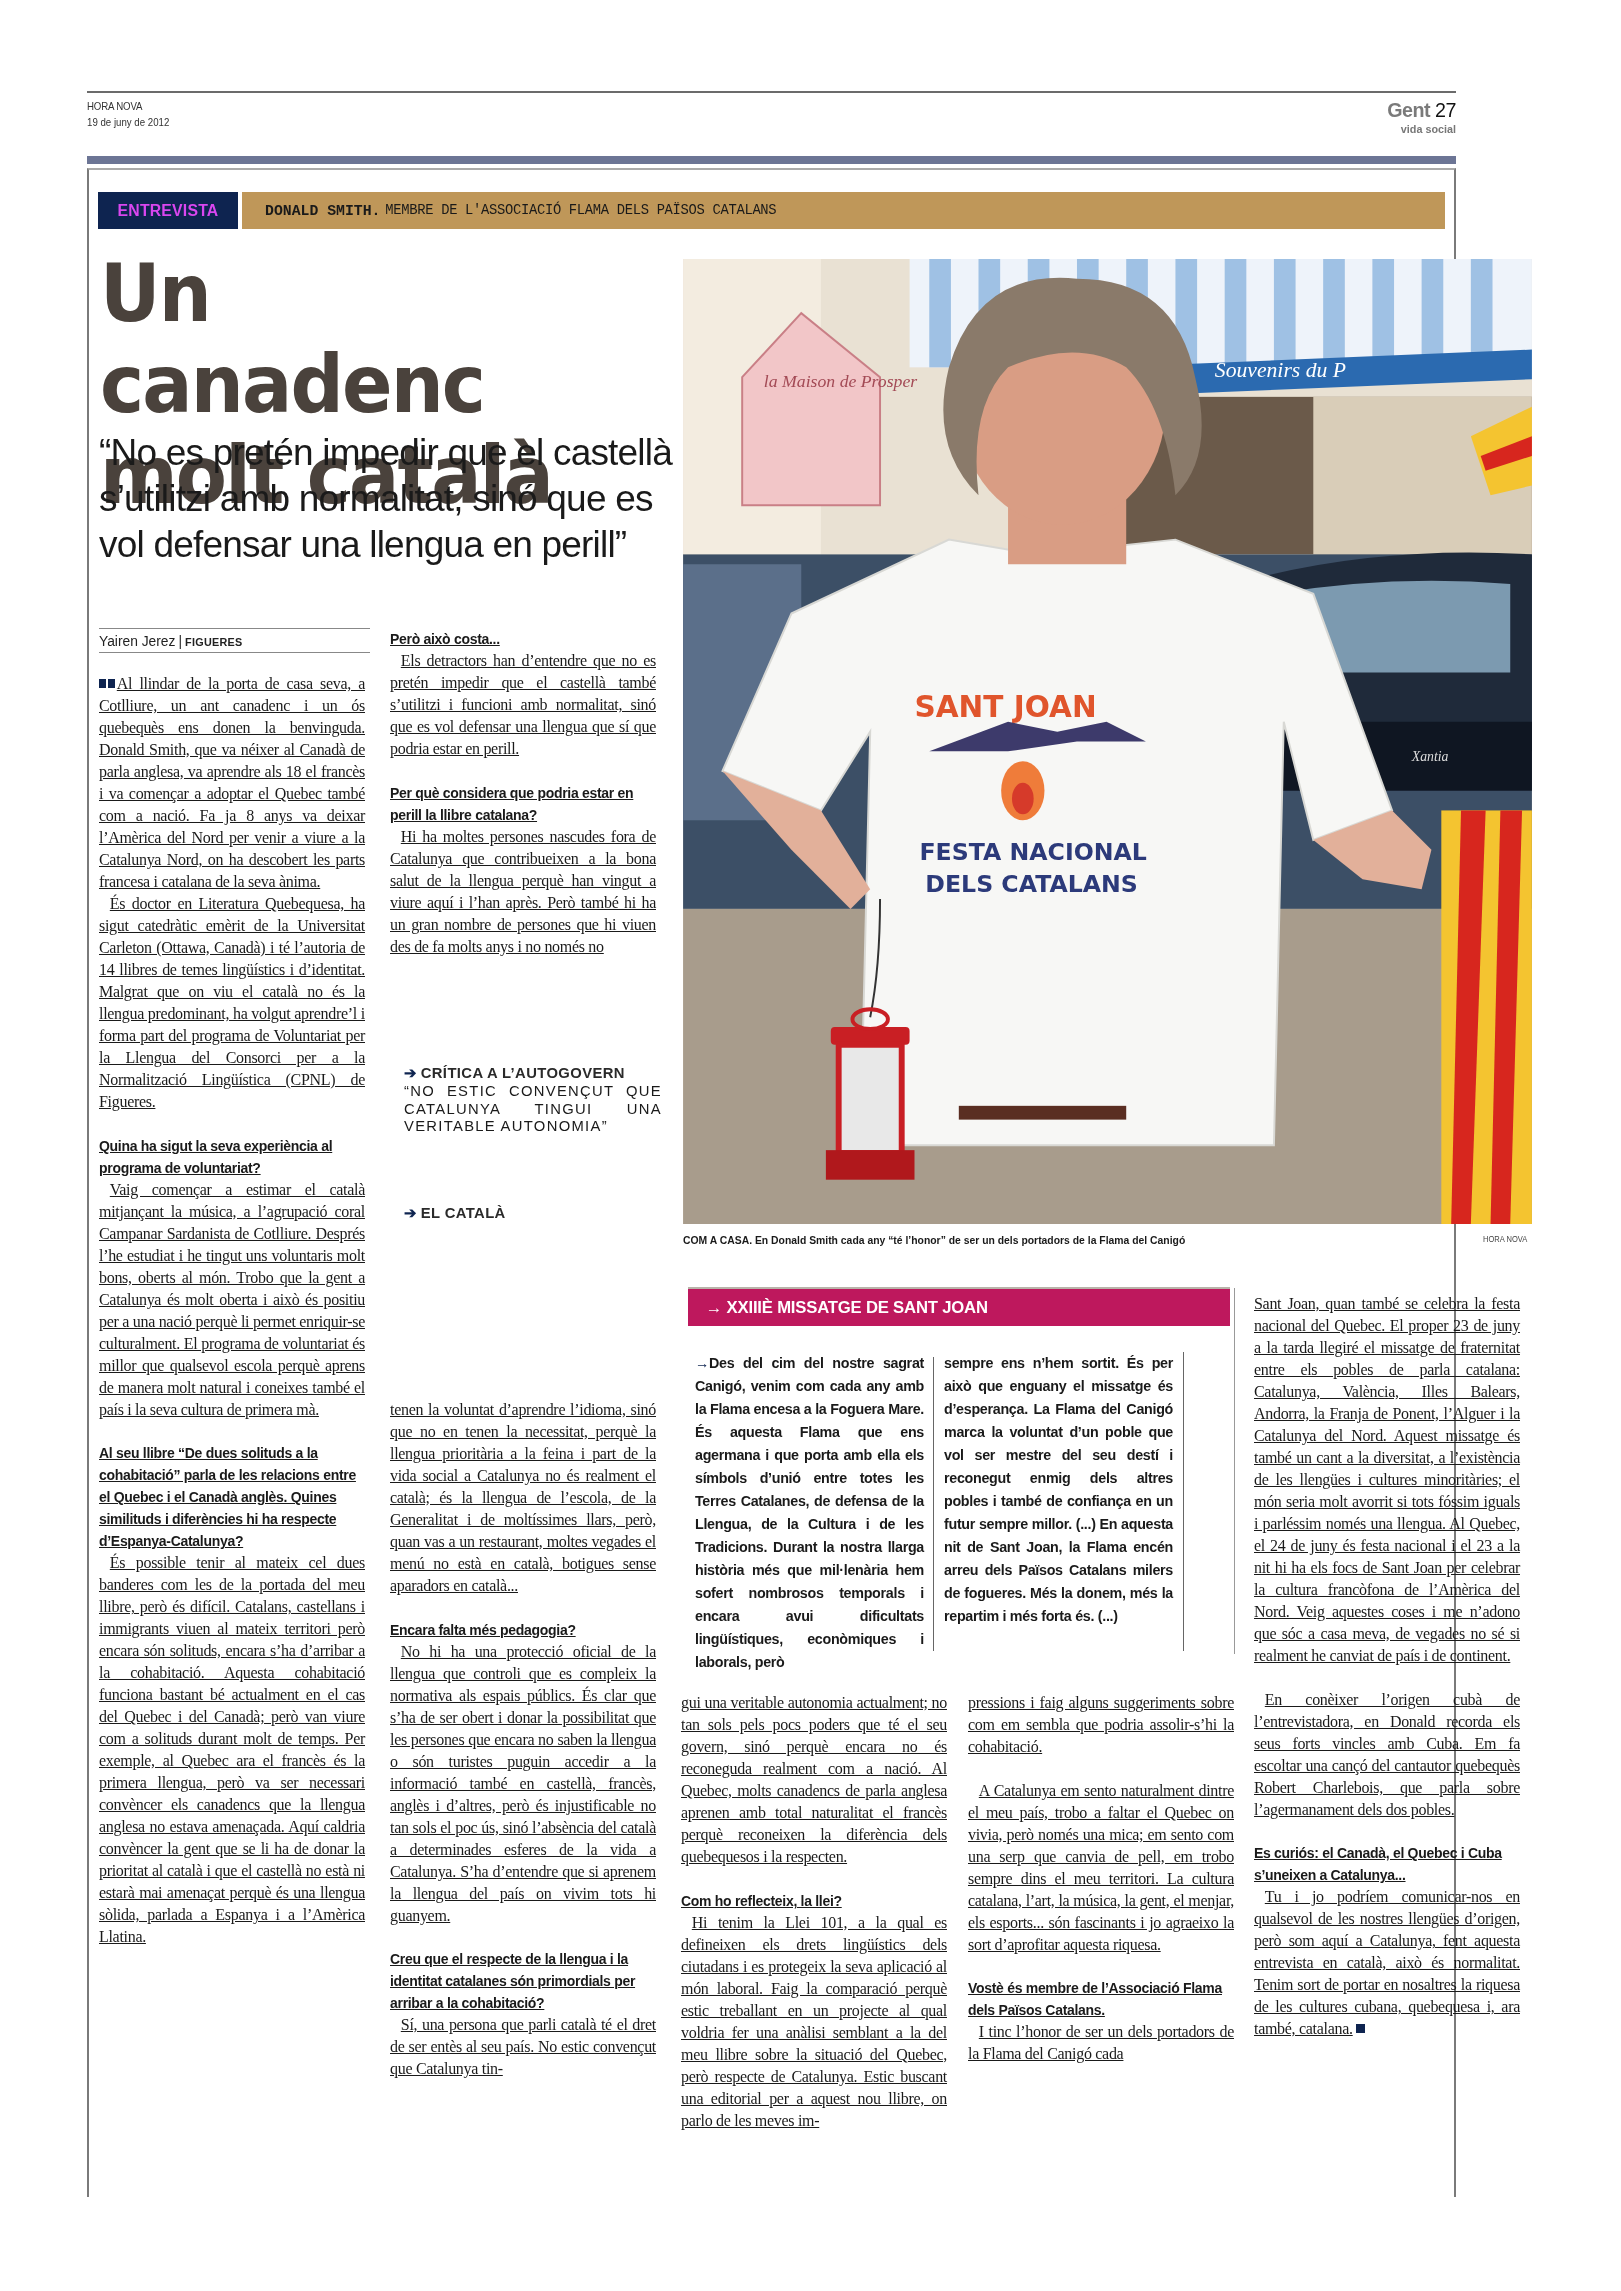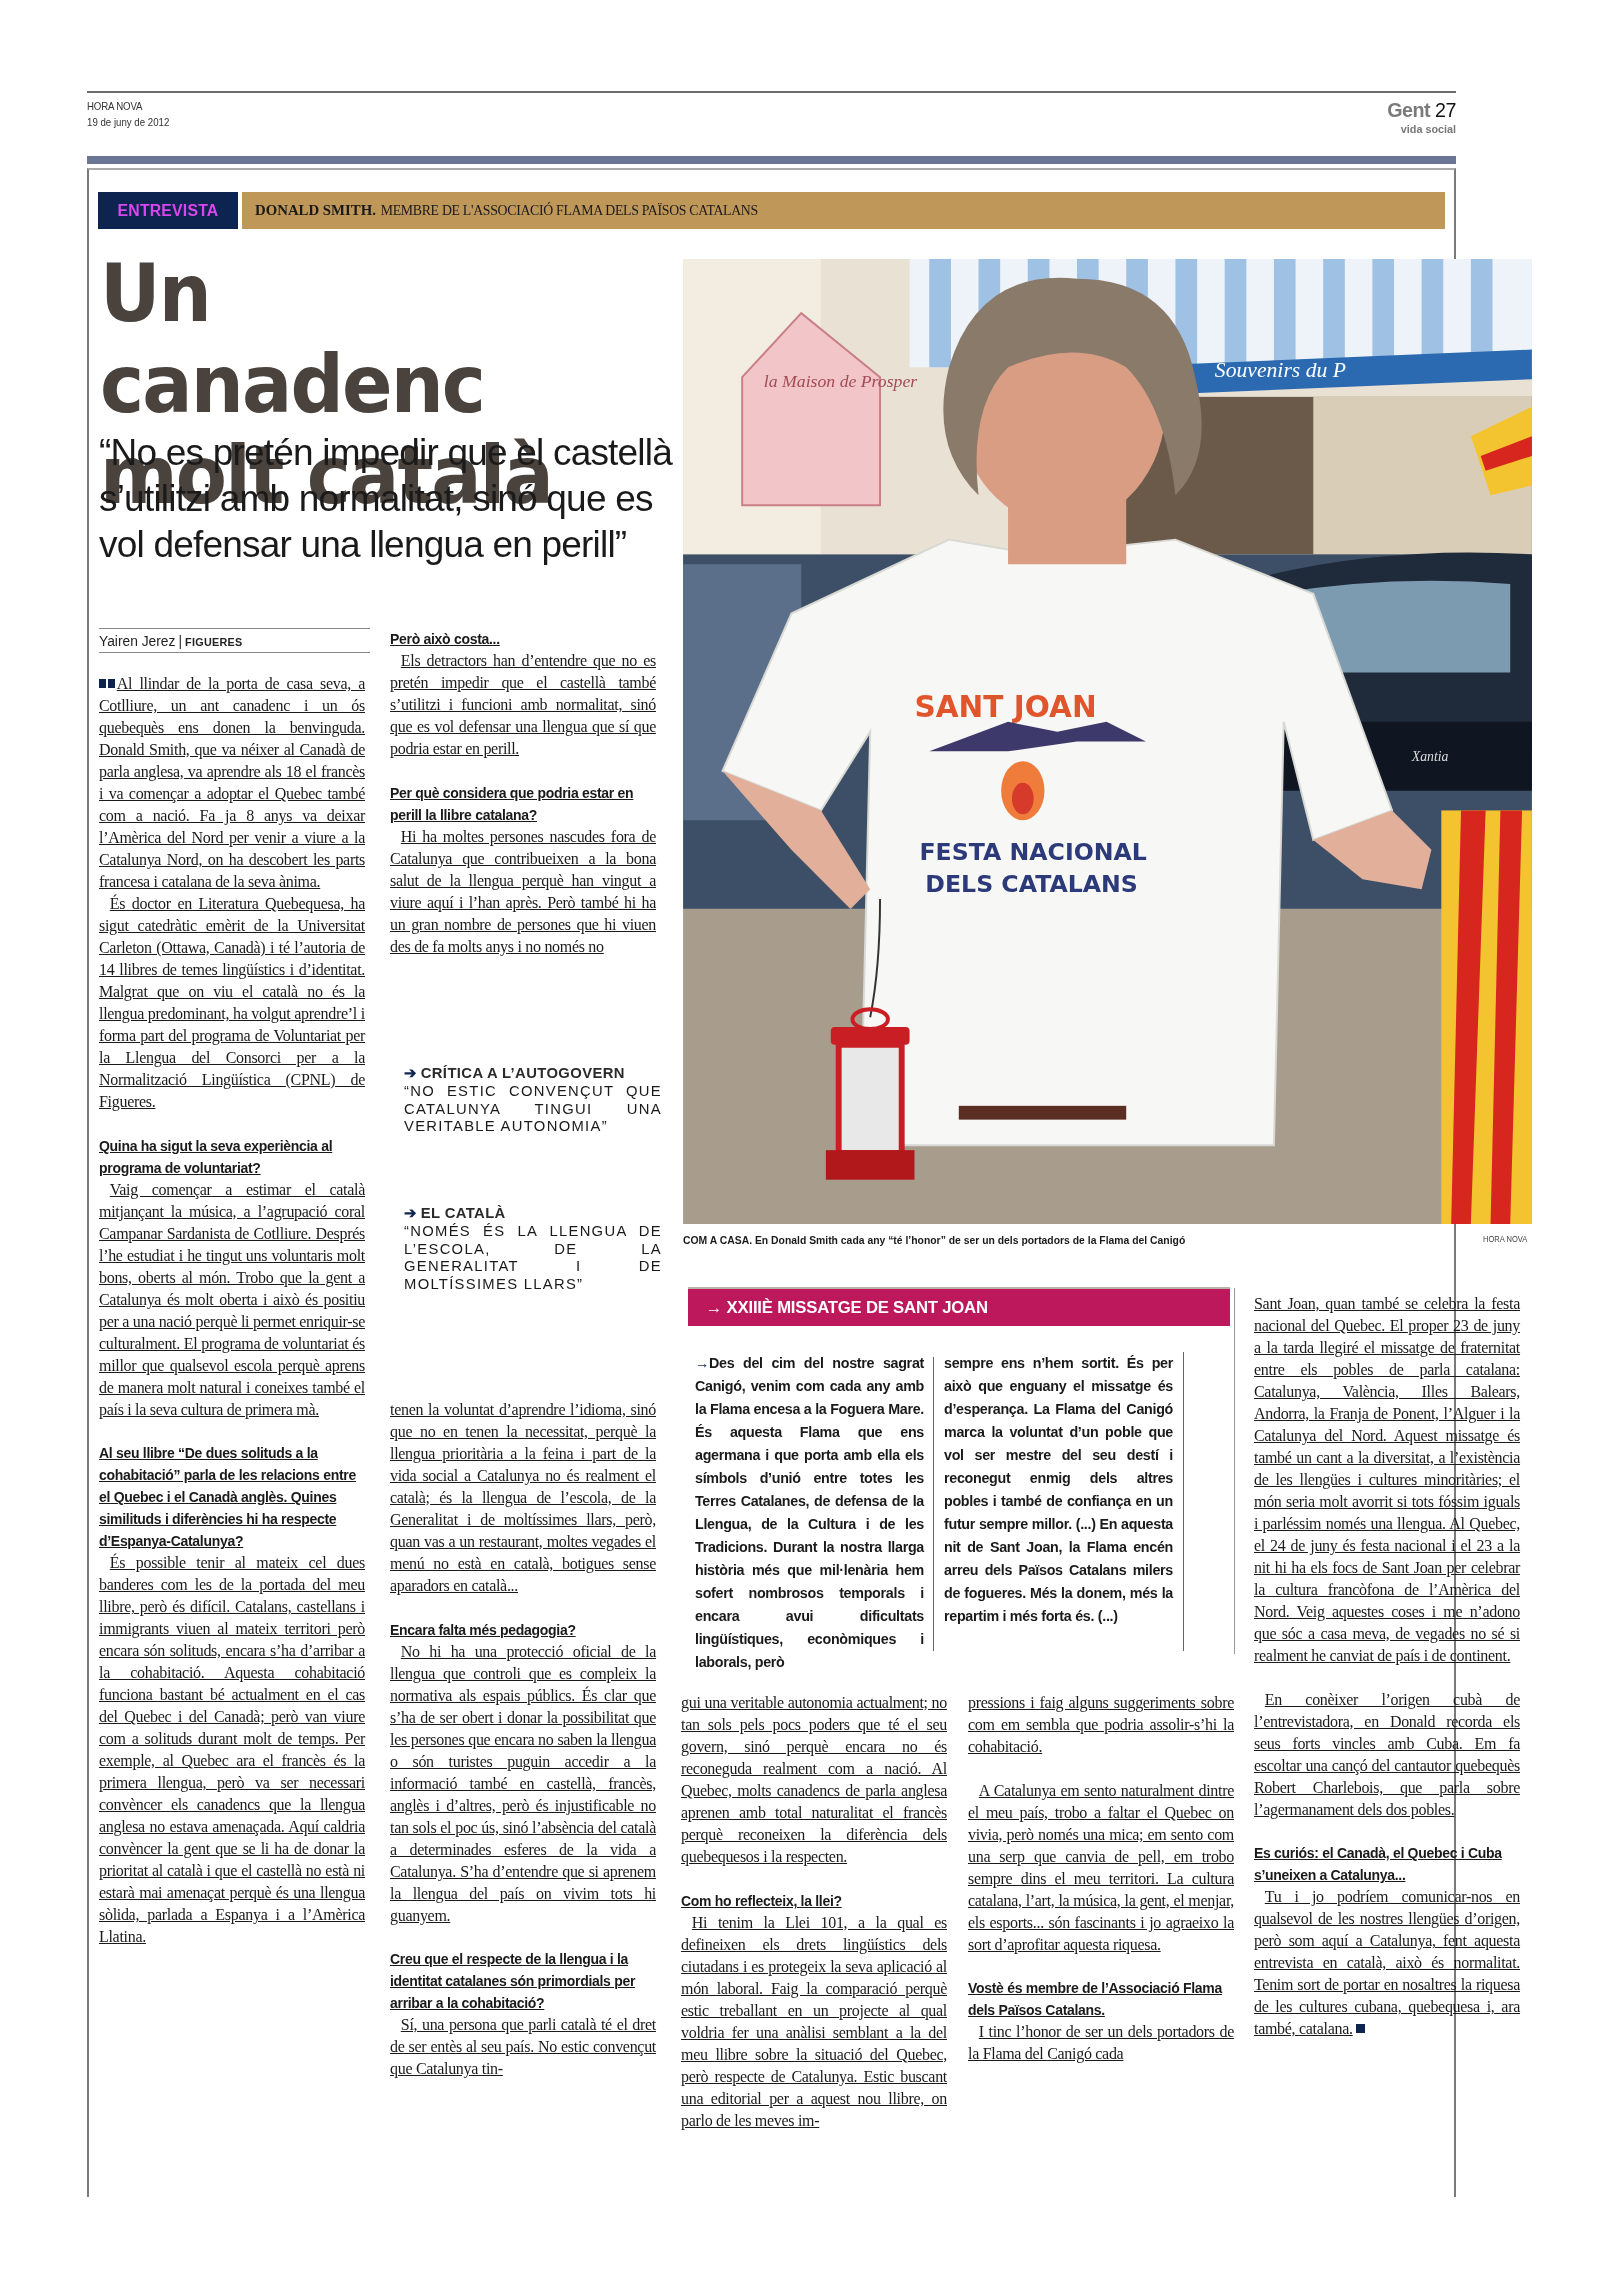--- a/index.html
+++ b/index.html
@@ -15,21 +15,21 @@
     .section-title { right: 165px; top: 99px; font-family: "Liberation Sans", sans-serif; font-weight: bold; font-size: 19.7px; color: #7a7a7a; letter-spacing: -0.5px; }
     .section-title .page-num { color: #111; font-weight: normal; }
     .section-sub { right: 165px; top: 123px; font-family: "Liberation Sans", sans-serif; font-weight: bold; font-size: 10.8px; color: #777; }
     .band { left: 87px; top: 156px; width: 1369px; height: 7.9px; background: #6c7595; }
 
     
     .frame { left: 87px; top: 168px; width: 1369px; height: 2029px; border-left: 2px solid #7a7a7a; border-top: 2px solid #aaa; border-right: 2px solid #7a7a7a; }
 
     
     .kicker-left { left: 98px; top: 192px; width: 140px; height: 37px; background: #0e2450; color: #d946ef; font-family: "Liberation Sans", sans-serif; font-weight: bold; font-size: 15.8px; display: flex; align-items: center; justify-content: center; letter-spacing: 0.2px; }
-    .kicker-right { left: 242px; top: 192px; width: 1203px; height: 37px; background: #bf9759; display: flex; align-items: center; padding-left: 13px; font-family: Liberation Serif, serif; font-size: 14.8px; color: #1a1a1a; }
+    .kicker-right { left: 242px; top: 192px; width: 1203px; height: 37px; background: #bf9759; display: flex; align-items: center; padding-left: 23px; font-family: Liberation Mono, monospace; font-size: 14.8px; color: #1a1a1a; }
     .kicker-right b { font-weight: bold; margin-right: 4.9px; }
     .kicker-right span.rest { font-size: 13.8px; letter-spacing: -0.3px; }
 
     
     .headline { left: 100px; top: 248px; width: 552px; font-family: "DejaVu Sans", sans-serif; font-weight: bold; font-size: 81px; line-height: 91px; color: #4a423c; letter-spacing: -2px; transform: scaleX(0.92); transform-origin: left; }
     .subhead { left: 99px; top: 430px; width: 576px; font-family: Liberation Sans, sans-serif; font-size: 37px; line-height: 46px; color: #1a1a1a; letter-spacing: -0.8px; }
 
     
     .byline-rule { left: 99px; top: 628px; width: 271px; height: 1px; background: #888; }
     .byline { left: 99px; top: 634px; font-family: "Liberation Sans", sans-serif; font-size: 13.8px; color: #222; }
@@ -119,21 +119,20 @@
   <p class="q">Per què considera que podria estar en perill la llibre catalana?</p>
   <p>Hi ha moltes persones nascudes fora de Catalunya que contribueixen a la bona salut de la llengua perquè han vingut a viure aquí i l’han après. Però també hi ha un gran nombre de persones que hi viuen des de fa molts anys i no només no</p>
 </div>
 
 <div class="abs pull" style="top:1064px;">
   <div class="plabel"><span class="arrow">➔</span><span>CRÍTICA A L’AUTOGOVERN</span></div>
   <div class="ptext">“NO ESTIC CONVENÇUT QUE CATALUNYA TINGUI UNA VERITABLE AUTONOMIA”</div>
 </div>
 <div class="abs pull" style="top:1204px;">
   <div class="plabel"><span class="arrow">➔</span><span>EL CATALÀ</span></div>
-  <div class="ptext">“NOMÉS ÉS LA LLENGUA DE L’ESCOLA, DE LA GENERALITAT I DE MOLTÍSSIMES LLARS”</div>
 </div>
 
 <div class="abs col" style="left:390px; top:1399px;">
   <p class="noindent">tenen la voluntat d’aprendre l’idioma, sinó que no en tenen la necessitat, perquè la llengua prioritària a la feina i part de la vida social a Catalunya no és realment el català; és la llengua de l’escola, de la Generalitat i de moltíssimes llars, però, quan vas a un restaurant, moltes vegades el menú no està en català, botigues sense aparadors en català...</p>
   <div class="gap"></div>
   <p class="q">Encara falta més pedagogia?</p>
   <p>No hi ha una protecció oficial de la llengua que controli que es compleix la normativa als espais públics. És clar que s’ha de ser obert i donar la possibilitat que les persones que encara no saben la llengua o són turistes puguin accedir a la informació també en castellà, francès, anglès i d’altres, però és injustificable no tan sols el poc ús, sinó l’absència del català a determinades esferes de la vida a Catalunya. S’ha d’entendre que si aprenem la llengua del país on vivim tots hi guanyem.</p>
   <div class="gap"></div>
   <p class="q">Creu que el respecte de la llengua i la identitat catalanes són primordials per arribar a la cohabitació?</p>
   <p>Sí, una persona que parli català té el dret de ser entès al seu país. No estic convençut que Catalunya tin-</p>

